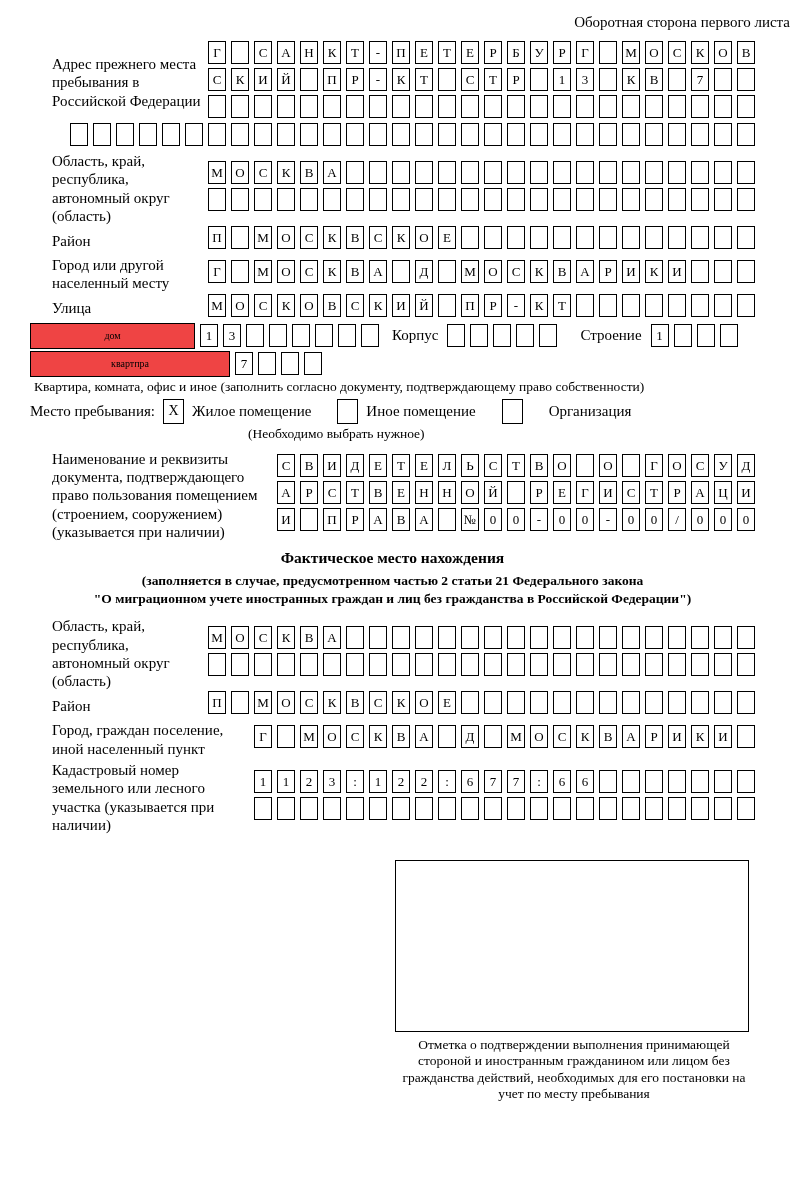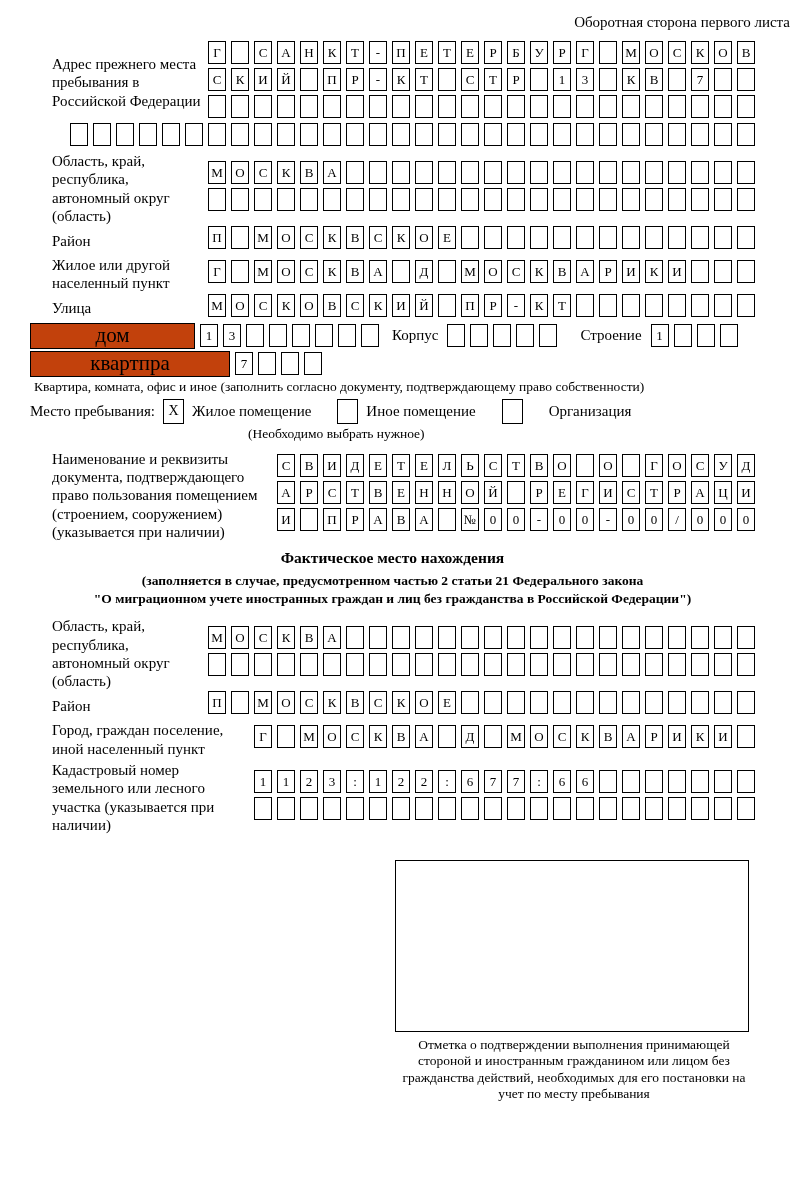--- a/index.html
+++ b/index.html
@@ -18,21 +18,21 @@
   .cell{flex:none;width:16px;height:21px;border:1.5px solid #000;
         display:flex;align-items:center;justify-content:center;
         font-size:13px;line-height:1;background:#fff;}
   .caption-center{text-align:center;font-size:13px;margin:1px 0 5px;}
   .sec-title{text-align:center;font-weight:bold;font-size:16px;margin:2px 0 8px;}
   .sub-title{text-align:center;font-weight:bold;font-size:15.5px;margin:8px 0 6px;}
   .sub-note{text-align:center;font-size:13.5px;margin:0 0 2px;font-weight:bold;}
   
   .houserow{display:flex;align-items:center;gap:5px;margin:2px 0 1px;}
   .namedbox{border:1.5px solid #000;height:24px;display:flex;align-items:center;
-            justify-content:center;font-size:21px;flex:none;background:#c2410c;}
+            justify-content:center;font-size:10px;flex:none;background:#ef4444;}
   .dom{width:163px;}
   .kvart{width:198px;}
   .inlinelbl{font-size:15px;flex:none;padding:0 4px;}
   .caption-left{font-size:13.5px;margin:2px 0 4px 4px;}
   
   .checkrow{display:flex;align-items:center;font-size:15px;margin-top:4px;}
   .cbox{width:19px;height:23px;border:1.5px solid #000;display:flex;align-items:center;
         justify-content:center;font-size:14px;flex:none;background:#fff;}
   .checkrow .gap-s{width:8px;flex:none;}
   .checkrow .gap-m{width:26px;flex:none;}
@@ -250,21 +250,21 @@
             <span class="cell"></span>
             <span class="cell"></span>
             <span class="cell"></span>
             <span class="cell"></span>
             <span class="cell"></span>
           </div>
       </div>
     </div>
 
     <div class="field">
-      <div class="flabel w150">Жилое или другой населенный пункт</div>
+      <div class="flabel w150">Город или другой населенный месту</div>
       <div class="rows">
         <div class="cellrow">
             <span class="cell">Г</span>
             <span class="cell"></span>
             <span class="cell">М</span>
             <span class="cell">О</span>
             <span class="cell">С</span>
             <span class="cell">К</span>
             <span class="cell">В</span>
             <span class="cell">А</span>

